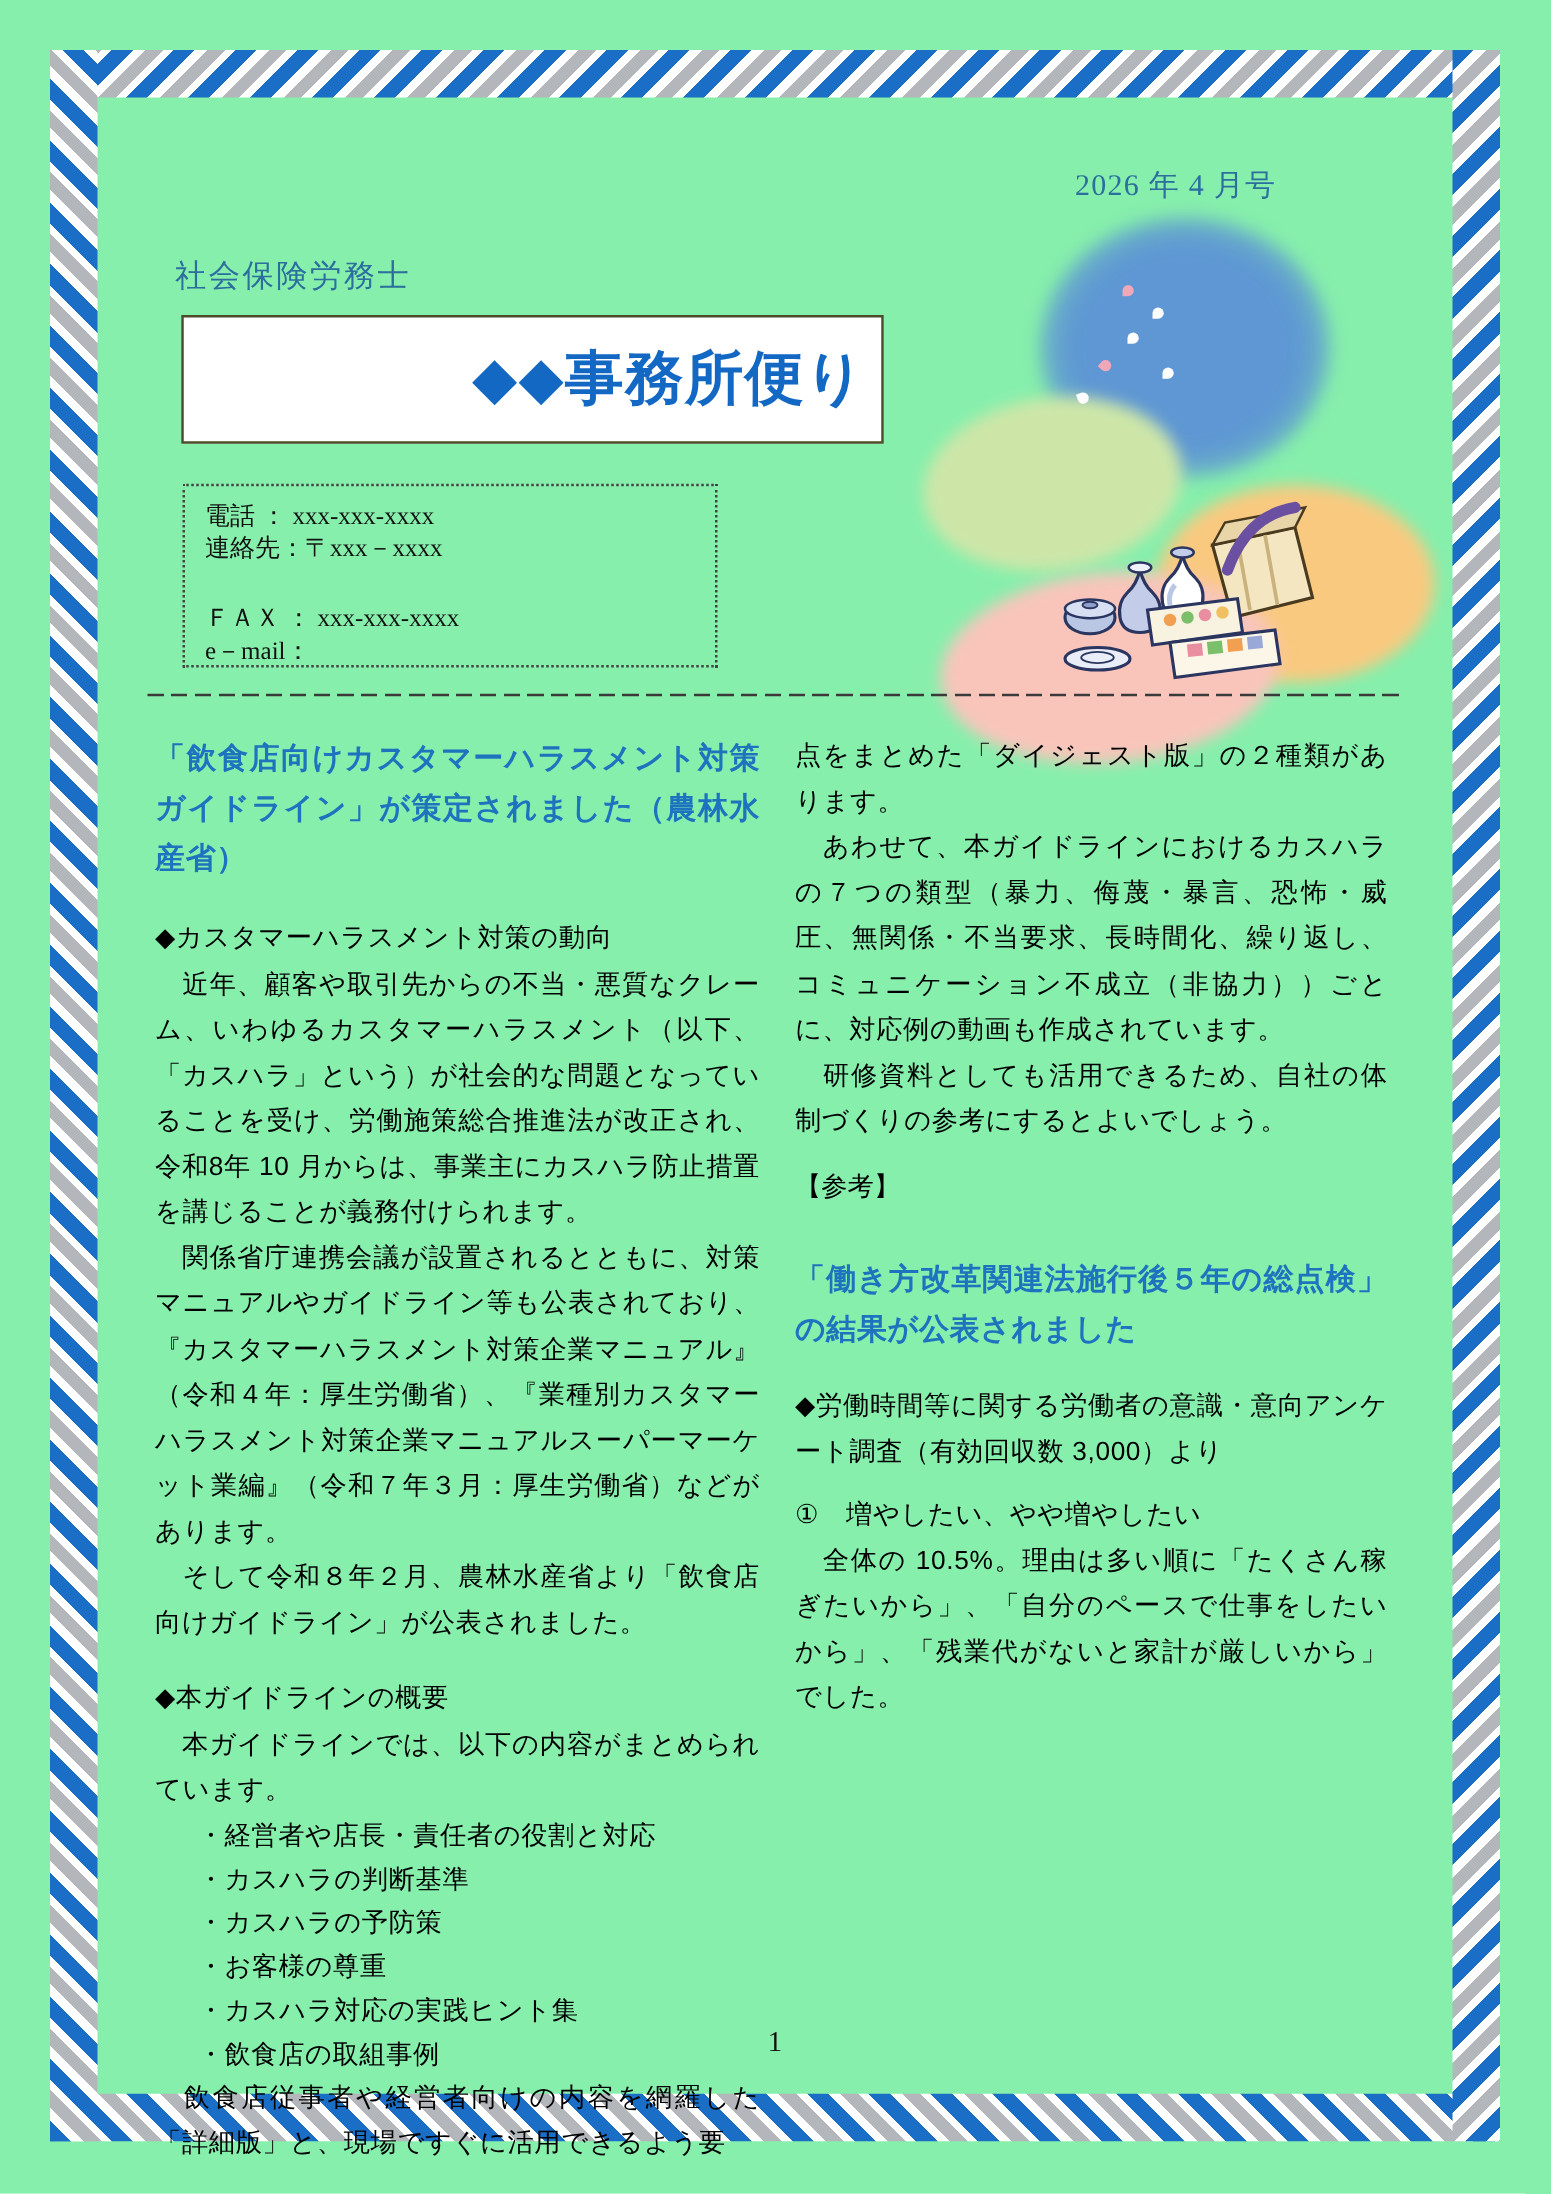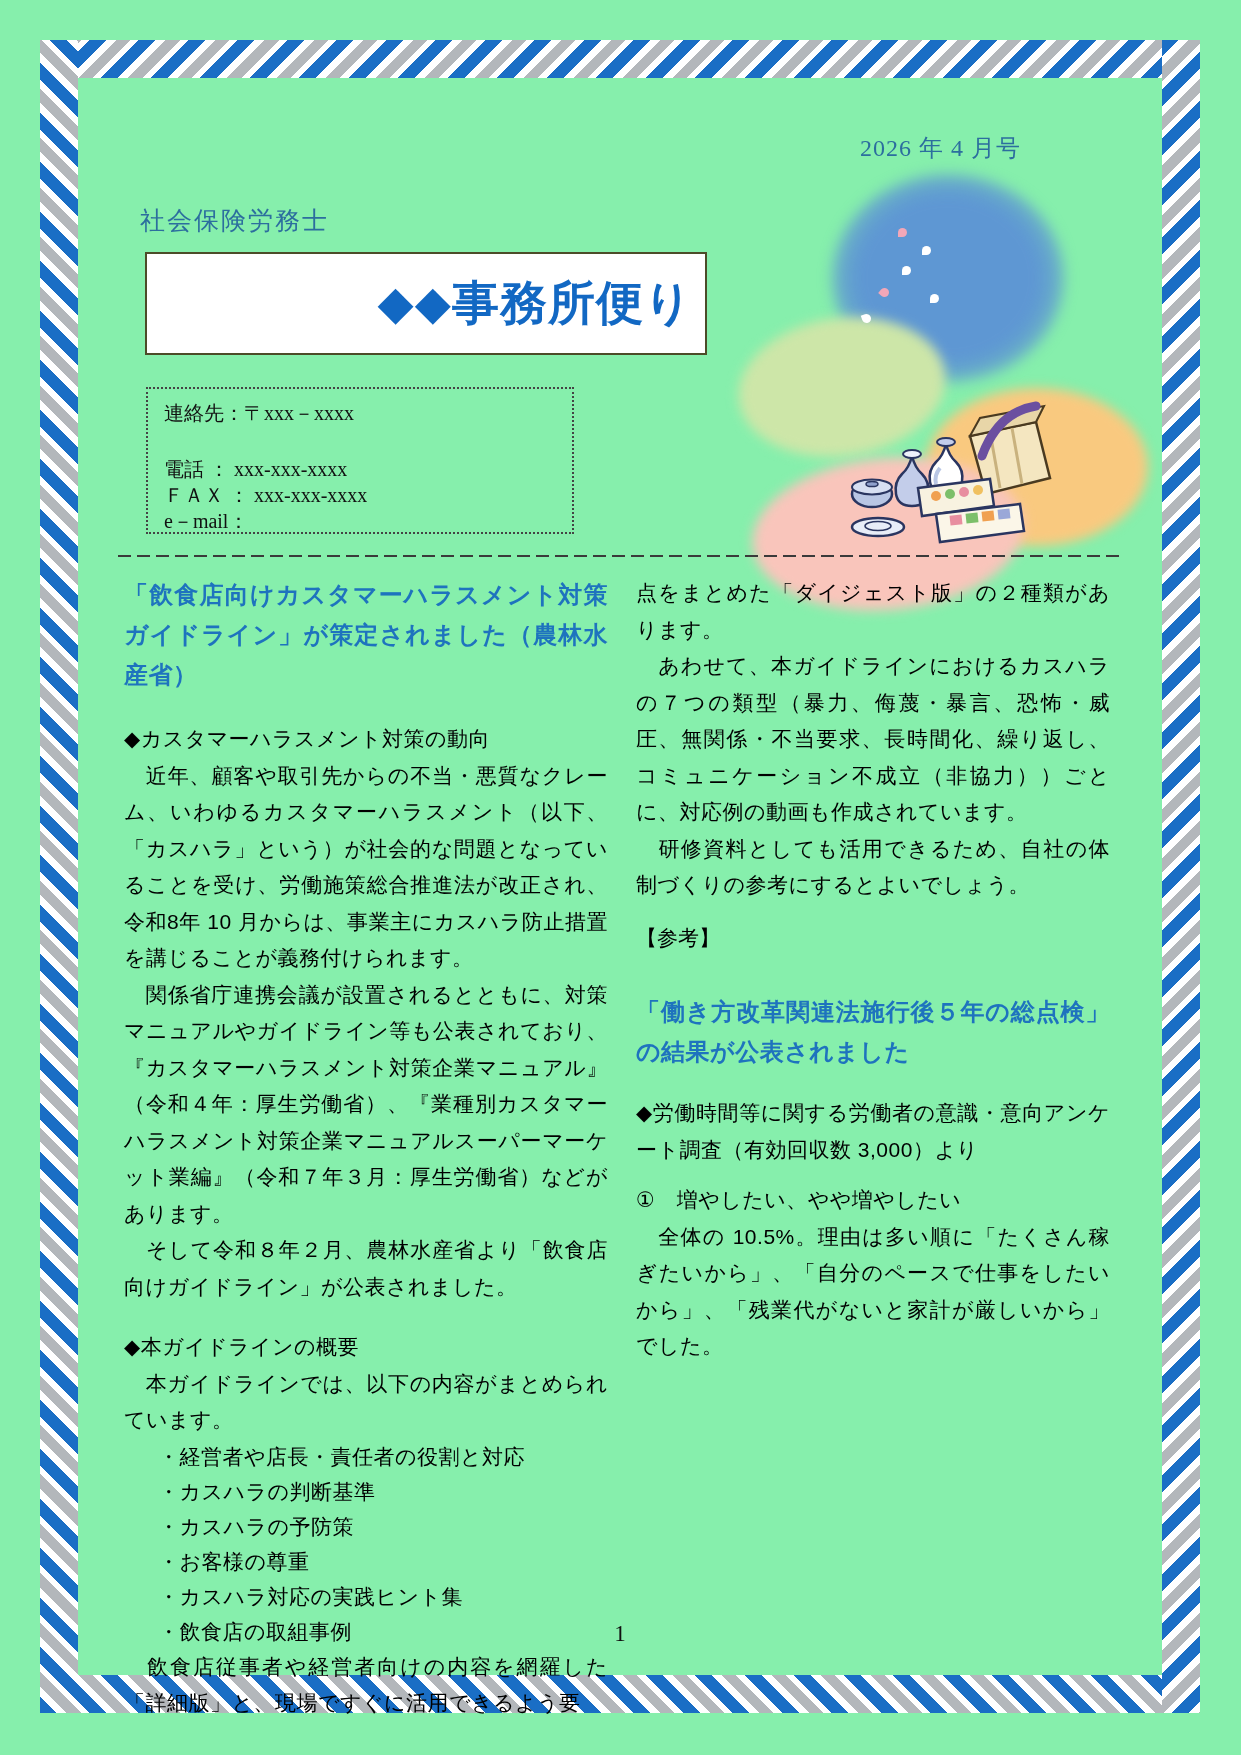--- a/index.html
+++ b/index.html
@@ -62,21 +62,21 @@
   .petal.p6 { left:122px; top:148px; background:#ffffff; transform:rotate(70deg); }
   .bento-svg { position:absolute; left:100px; top:218px; width:220px; height:160px; }
 
   .separator {
     position:absolute; left:40px; top:477px; width:1006px; height:2px;
     background:repeating-linear-gradient(90deg,#3a3a3a 0 13px, transparent 13px 19px);
   }
 
   
   .columns { position:absolute; left:46px; top:497px; width:986px; display:flex; gap:28px; }
-  .col { box-sizing:border-box; }
+  .col { box-sizing:border-box;margin-top:12px; }
   .col-left  { width:484px; }
   .col-right { width:474px; }
   .article-title {
     margin:0 0 26px 0; color:#1e73be; font-weight:bold;
     font-size:24px; line-height:40px; letter-spacing:0.5px; text-align:justify;
   }
   .article-title.second { margin:36px 0 23px 0; }
   .section-heading { margin:0; font-size:21px; line-height:36.5px; letter-spacing:0.5px; text-align:justify; }
   .sp-above { margin-top:24px; }
   .body-p { margin:0; font-size:21px; line-height:36.5px; letter-spacing:0.5px; text-align:justify; }
@@ -106,22 +106,22 @@
 
     <div class="issue-date">2026 年 4 月号</div>
 
     <div class="office-label">社会保険労務士</div>
 
     <div class="title-box">
       <span class="title-text">◆◆事務所便り</span>
     </div>
 
     <div class="contact-box">
+      <div class="contact-line">電話 ： xxx-xxx-xxxx</div>
       <div class="contact-line first">連絡先：〒xxx－xxxx</div>
-      <div class="contact-line">電話 ： xxx-xxx-xxxx</div>
       <div class="contact-line">ＦＡＸ ： xxx-xxx-xxxx</div>
       <div class="contact-line">e－mail：</div>
     </div>
 
     <div class="illustration">
       <div class="blob blob-sky"></div>
       <div class="blob blob-green"></div>
       <div class="blob blob-orange"></div>
       <div class="blob blob-pink"></div>
       <span class="petal p1"></span>

